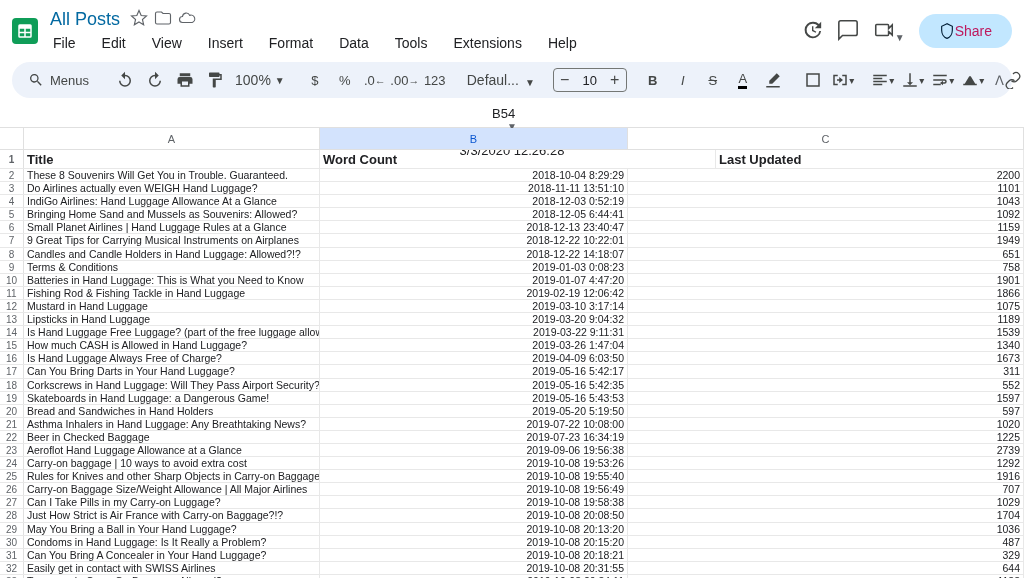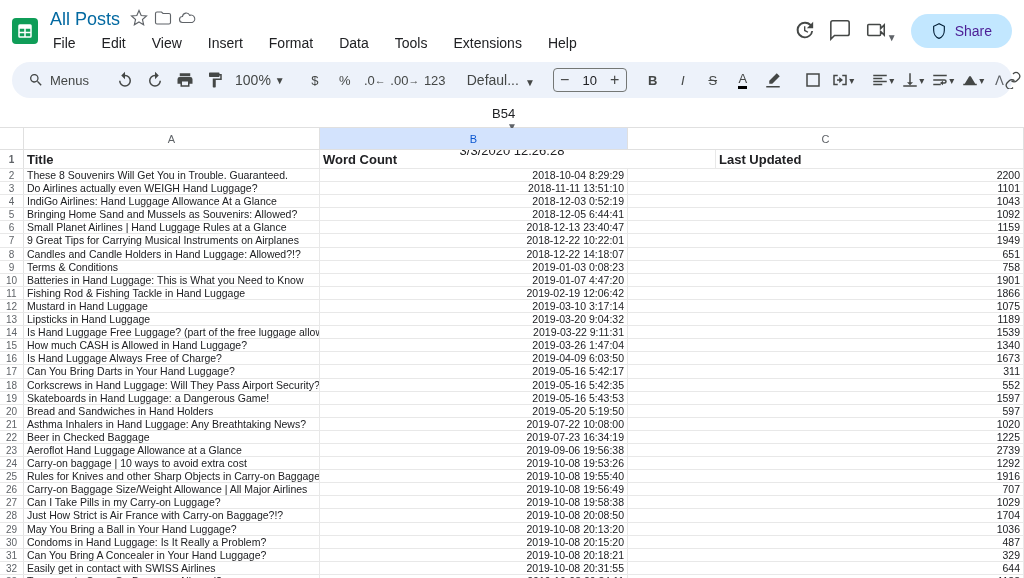--- a/index.html
+++ b/index.html
@@ -10,21 +10,21 @@
 .title-area { flex: 1; }
 .doc-title-row { display: flex; align-items: center; gap: 6px; }
 .doc-title { font-size: 18px; color: #0369a1; padding: 1px 4px; }
 .title-icon { color: #5f6368; font-size: 16px; cursor: pointer; }
 .title-icon svg { width: 18px; height: 18px; fill: #5f6368; }
 .menu-row { display: flex; gap: 12px; margin-top: 1px; }
 .menu-item { padding: 3px 7px; font-size: 14px; color: #202124; cursor: pointer; border-radius: 4px; }
 .header-right { display: flex; align-items: center; gap: 14px; }
 .header-icon { color: #5f6368; cursor: pointer; }
 .header-icon svg { width: 22px; height: 22px; fill: #444746; }
-.share-btn { background: #c2e7ff; color: #4c1d95; padding: 9px 20px; border-radius: 40px; font-size: 14px; font-weight: 500; display: flex; align-items: center; gap: 8px; cursor: pointer; }
+.share-btn { background: #c2e7ff; color: #be185d; padding: 9px 20px; border-radius: 40px; font-size: 14px; font-weight: 500; display: flex; align-items: center; cursor: pointer; }
 .share-btn svg { width: 16px; height: 16px; fill: #001d35; }
 .toolbar { display: flex; align-items: center; gap: 2px; padding: 4px 8px; background: #edf2fa; border-radius: 24px; margin: 8px 12px 6px 12px; }
 .toolbar-btn { min-width: 28px; height: 28px; display: flex; align-items: center; justify-content: center; cursor: pointer; color: #444746; border-radius: 4px; font-size: 13px; }
 .toolbar-btn svg { width: 18px; height: 18px; fill: #444746; }
 .toolbar-sep { width: 1px; height: 20px; background: #c7c7c7; margin: 0 4px; }
 .menus-pill { display: flex; align-items: center; gap: 6px; padding: 0 10px 0 8px; height: 28px; border-radius: 4px; cursor: pointer; color: #444746; }
 .zoom-box { padding: 0 4px; font-size: 14px; color: #444746; display: flex; align-items: center; gap: 4px; }
 .font-select { padding: 0 6px; font-size: 14px; color: #444746; display: flex; align-items: flex-end; gap: 6px; min-width: 80px; }
 .fontsize-box { display: flex; align-items: center; border: 1px solid #747775; border-radius: 4px; height: 24px; }
 .fontsize-val { width: 28px; text-align: center; font-size: 13px; }

